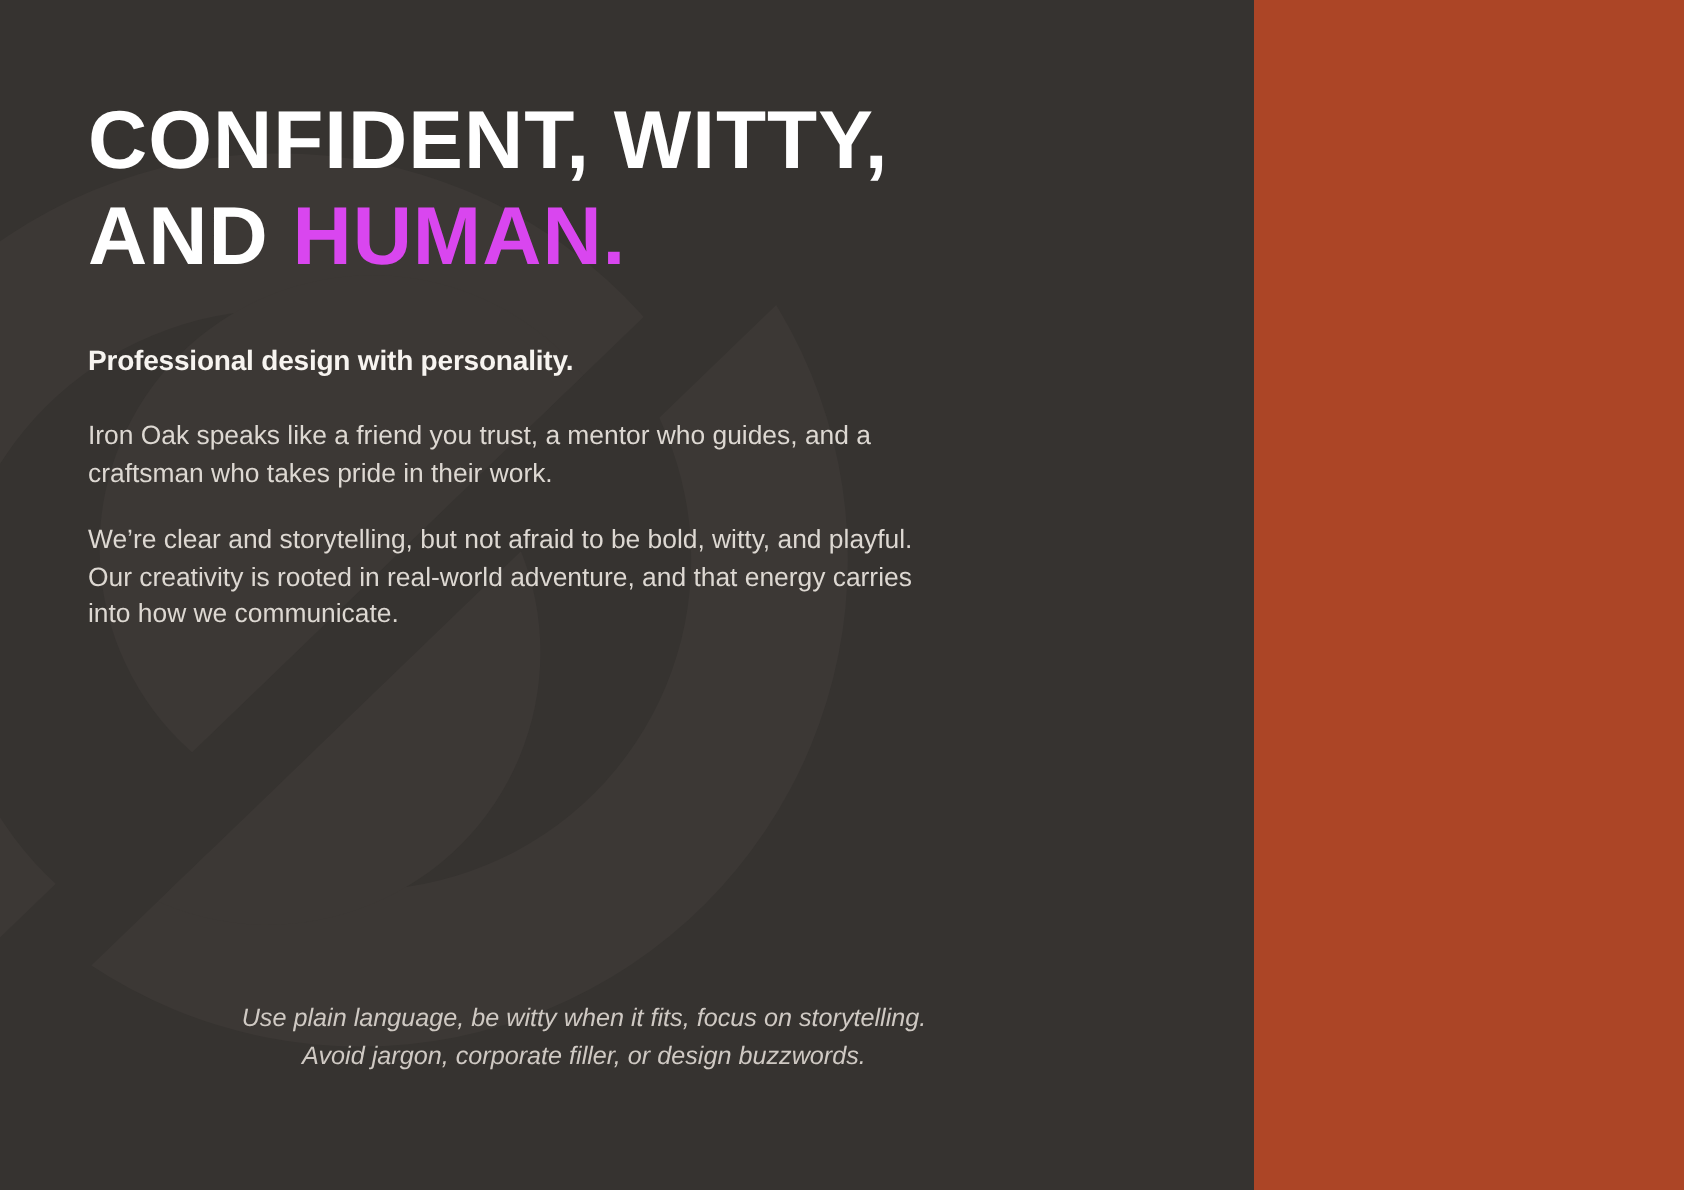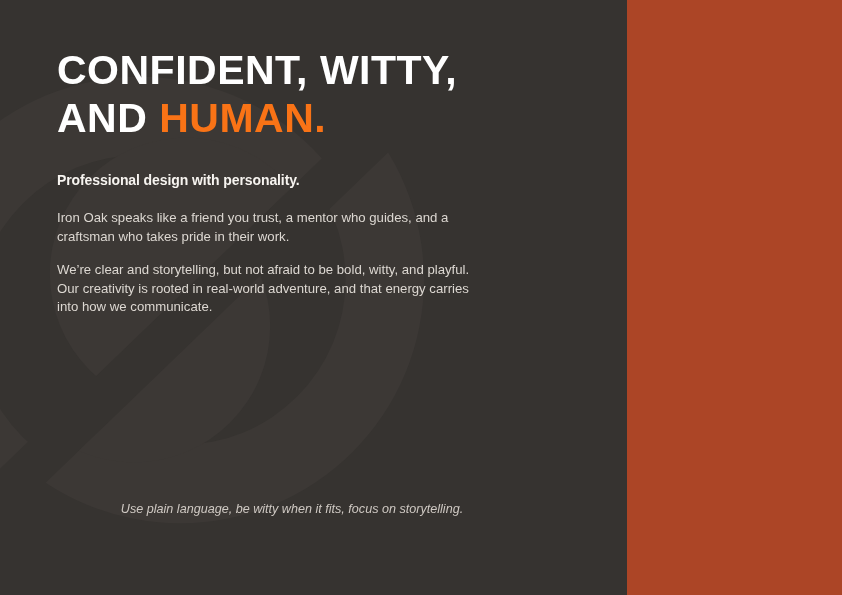--- a/index.html
+++ b/index.html
@@ -40,36 +40,36 @@
     left: -130px;
     top: 10px;
     width: 580px;
     height: 580px;
     pointer-events: none;
   }
 
   
   .content {
     position: absolute;
-    left: 57px;
+    left: 44px;
     top: 0;
     width: 470px;
   }
 
   .headline {
     margin: 0;
     padding-top: 46px;
     font-size: 41px;
     font-weight: bold;
     line-height: 48px;
     letter-spacing: 0.5px;
     color: #ffffff;
     text-transform: uppercase;
   }
-  .headline .accent { color: #f97316; }
+  .headline .accent { color: #d946ef; }
 
   .subhead {
     margin: 0;
     padding-top: 26px;
     font-size: 14px;
     font-weight: bold;
     line-height: 24px;
     letter-spacing: -0.1px;
     color: #f7f4f0;
   }
@@ -151,20 +151,21 @@
 
       <div class="body-block">
         <p class="body-para">Iron Oak speaks like a friend you trust, a mentor who guides, and a craftsman who takes pride in their work.</p>
         <p class="body-para">We’re clear and storytelling, but not afraid to be bold, witty, and playful. Our creativity is rooted in real-world adventure, and that energy carries into how we communicate.</p>
       </div>
 
     </div>
 
     <p class="footnote">
       <span class="fn-line">Use plain language, be witty when it fits, focus on storytelling.</span>
+      <span class="fn-line">Avoid jargon, corporate filler, or design buzzwords.</span>
     </p>
 
   </div>
 
   <div class="accent-panel">
 
     
 
   </div>
 

